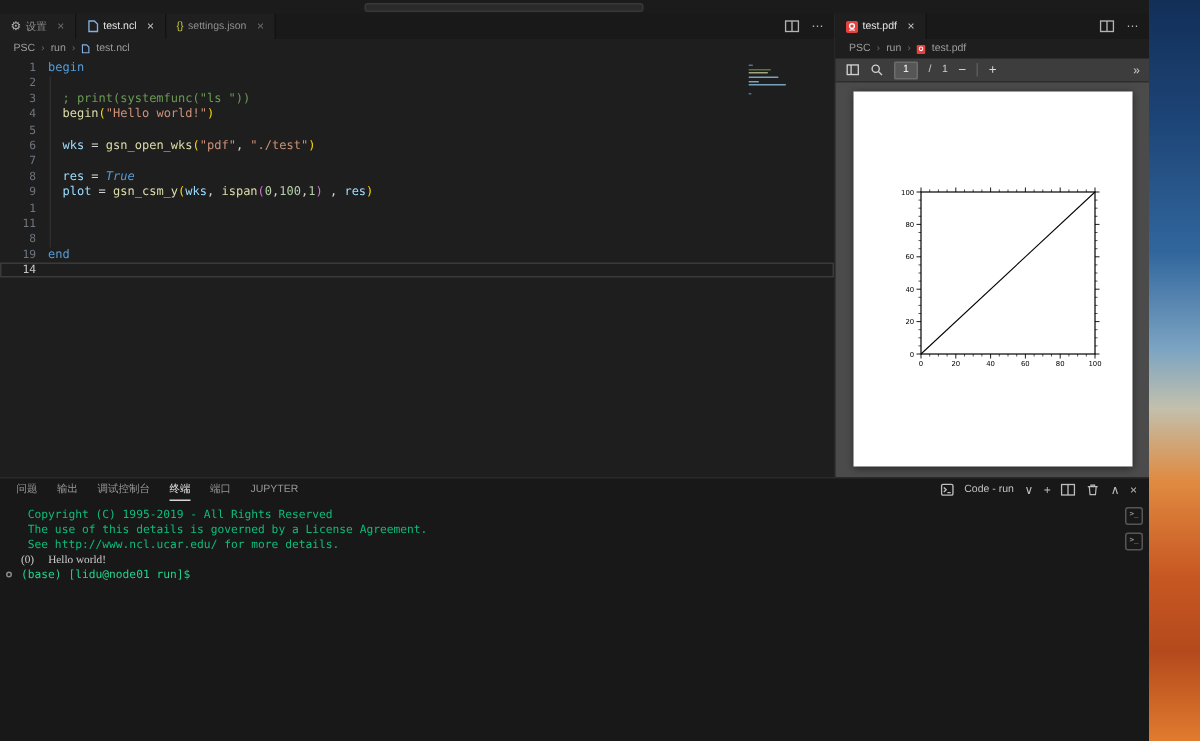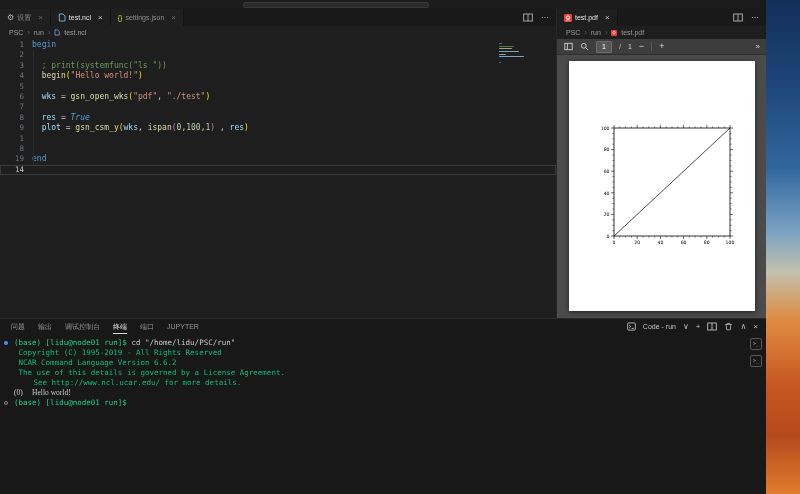--- a/index.html
+++ b/index.html
@@ -157,20 +157,24 @@
             <div class="code-line">
               <span class="ln">8</span>
               <span class="lc"><span style="color: rgb(212, 212, 212);">  </span><span style="color: rgb(156, 220, 254);">res</span><span style="color: rgb(212, 212, 212);"> = </span><span style="color: rgb(86, 156, 214); font-style: italic;">True</span></span>
             </div>
             <div class="code-line">
               <span class="ln">9</span>
               <span class="lc"><span style="color: rgb(212, 212, 212);">  </span><span style="color: rgb(156, 220, 254);">plot</span><span style="color: rgb(212, 212, 212);"> = </span><span style="color: rgb(220, 220, 170);">gsn_csm_y</span><span style="color: rgb(255, 215, 0);">(</span><span style="color: rgb(156, 220, 254);">wks</span><span style="color: rgb(212, 212, 212);">, </span><span style="color: rgb(220, 220, 170);">ispan</span><span style="color: rgb(218, 112, 214);">(</span><span style="color: rgb(181, 206, 168);">0</span><span style="color: rgb(212, 212, 212);">,</span><span style="color: rgb(181, 206, 168);">100</span><span style="color: rgb(212, 212, 212);">,</span><span style="color: rgb(181, 206, 168);">1</span><span style="color: rgb(218, 112, 214);">)</span><span style="color: rgb(212, 212, 212);"> , </span><span style="color: rgb(156, 220, 254);">res</span><span style="color: rgb(255, 215, 0);">)</span></span>
             </div>
             <div class="code-line">
               <span class="ln">1</span>
+              <span class="lc"> </span>
+            </div>
+            <div class="code-line">
+              <span class="ln">11</span>
               <span class="lc"> </span>
             </div>
             <div class="code-line">
               <span class="ln">8</span>
               <span class="lc"> </span>
             </div>
             <div class="code-line">
               <span class="ln">19</span>
               <span class="lc"><span style="color: rgb(86, 156, 214);">end</span></span>
             </div>
@@ -375,25 +379,23 @@
               <line x1="5" y1="1" x2="5" y2="8" stroke="#bdbdbd" stroke-width="0.9"></line>
             </svg>
           <svg class="uicon" width="9" height="9" viewBox="0 0 9 9">
               <path d="M1.2 2.4h6.6M3.3 2.4V1.4h2.4v1M2.2 2.4l.5 5.4h3.6l.5-5.4" fill="none" stroke="#bdbdbd" stroke-width="0.8"></path>
             </svg>
           <span class="pc-glyph">∧</span>
           <span class="pc-glyph">×</span>
         </div>
       </div>
       <div class="terminal">
-          <div class="term-line"><span class="dec run"></span><span style="color: rgb(35, 209, 139);">(base) [lidu@node01 run]$</span><span style="color: rgb(204, 204, 204);"> cd "/home/lidu/PSC/run"</span></div>
           <div class="term-line"><span style="color: rgb(13, 188, 121);"> Copyright (C) 1995-2019 - All Rights Reserved</span></div>
-          <div class="term-line"><span style="color: rgb(13, 188, 121);"> NCAR Command Language Version 6.6.2</span></div>
           <div class="term-line"><span style="color: rgb(13, 188, 121);"> The use of this details is governed by a License Agreement.</span></div>
-          <div class="term-line"><span style="color: rgb(13, 188, 121); margin-left: 15px;"> See http://www.ncl.ucar.edu/ for more details.</span></div>
+          <div class="term-line"><span style="color: rgb(13, 188, 121);"> See http://www.ncl.ucar.edu/ for more details.</span></div>
           <div class="term-line"><span style="color: rgb(204, 204, 204); font-family: Liberation Serif, serif;">(0)     Hello world!</span></div>
           <div class="term-line"><span class="dec idle"></span><span style="color: rgb(35, 209, 139);">(base) [lidu@node01 run]$</span></div>
         </div>
       <div class="term-rail">
         <div class="rail-icon">&gt;_</div>
         <div class="rail-icon">&gt;_</div>
       </div>
     </div>
 
   </div>

